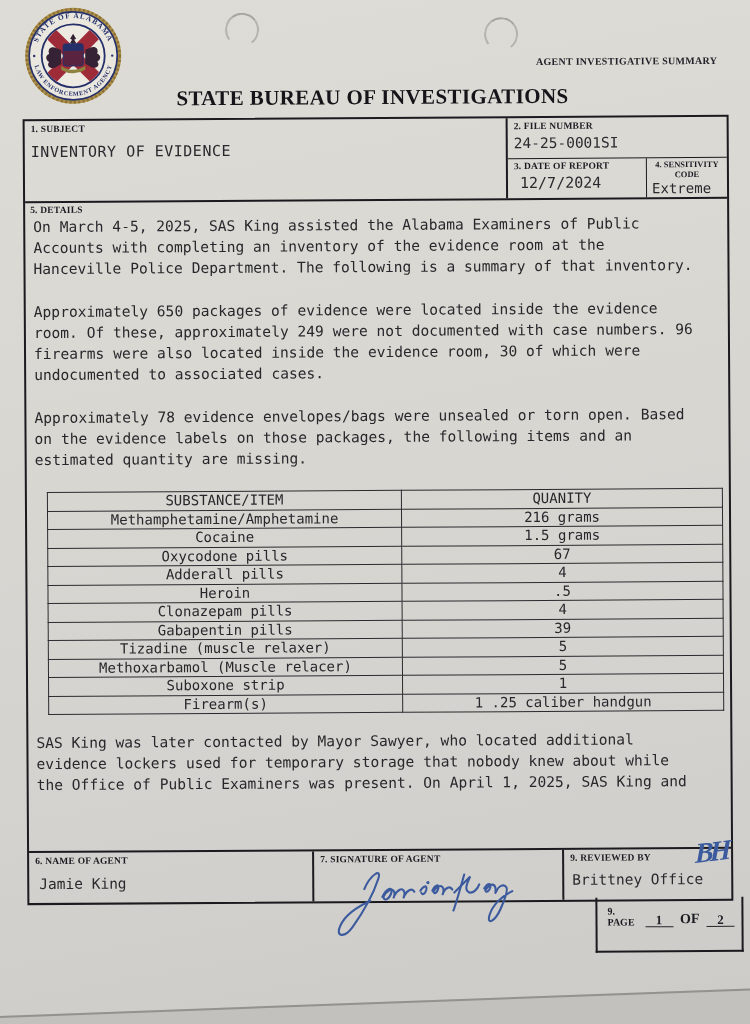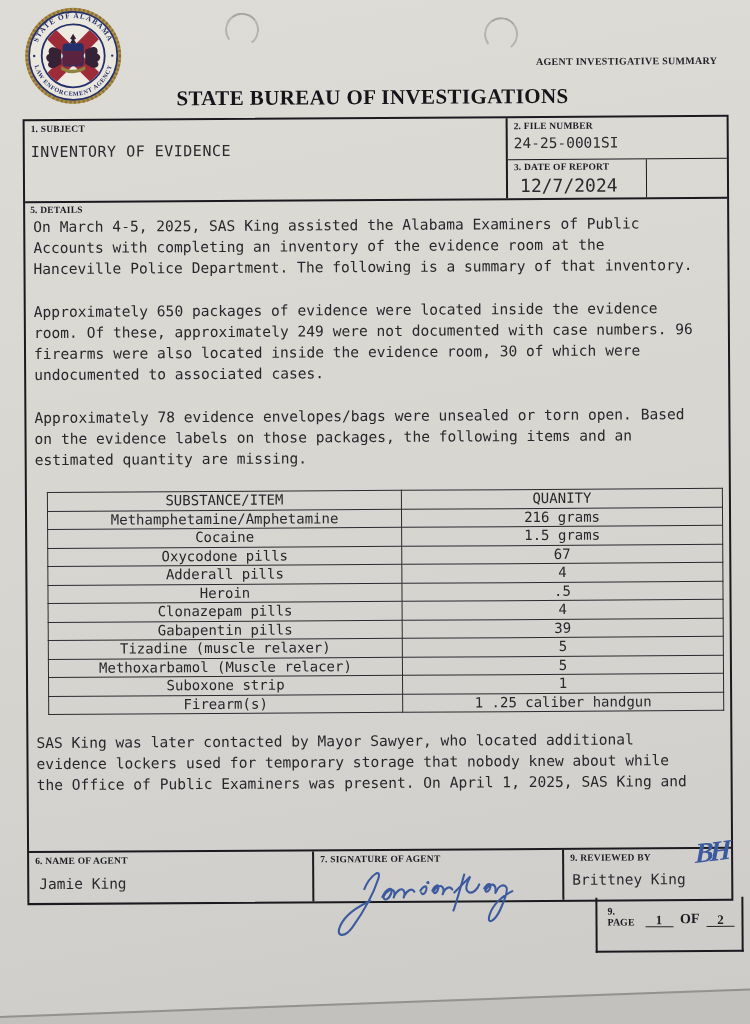--- a/index.html
+++ b/index.html
@@ -36,21 +36,21 @@
   .typed{font-family:"DejaVu Sans Mono",monospace;color:#2a2a2e;}
 
   .row-top{display:flex;height:80px;border-bottom:2px solid #1a1a1f;}
   .cell-subject{flex:1;padding:3px 6px;}
   .subject-value{font-size:15px;margin-top:9px;letter-spacing:.5px;}
   .col-right{width:219px;border-left:2px solid #1a1a1f;display:flex;flex-direction:column;}
   .cell-file{height:45px;border-bottom:1.5px solid #1a1a1f;padding:3px 6px;}
   .file-value{font-size:14.5px;margin-top:4px;}
   .row-ds{flex:1;display:flex;}
   .cell-date{width:126px;border-right:1.5px solid #1a1a1f;padding:2px 6px;}
-  .date-value{font-size:18px;margin-top:3px;padding-left:6px;}
+  .date-value{font-size:15px;margin-top:3px;padding-left:6px;}
   .cell-sens{flex:1;padding:1px 3px;}
   .sens-label{font-weight:bold;font-size:8.5px;line-height:10px;text-align:center;color:#1b1b22;}
   .sens-value{font-size:14px;margin-top:1px;padding-left:2px;}
 
   .cell-details{position:relative;height:648px;overflow:hidden;}
   .details-label{margin:2px 0 0 5px;}
   .paragraphs{margin:1px 0 0 8px;}
   .mono-p{font-family:"DejaVu Sans Mono",monospace;font-size:14.6px;line-height:21px;
         color:#28282c;margin:0 0 22px 0;width:664px;}
   .evtable{border-collapse:collapse;margin:0 0 0 20px;width:676px;
@@ -140,20 +140,27 @@
         <div class="col-right">
           <div class="cell-file">
             <div class="flabel">2. FILE NUMBER</div>
             <div class="typed file-value">24-25-0001SI</div>
           </div>
           <div class="row-ds">
             <div class="cell-date">
               <div class="flabel">3. DATE OF REPORT</div>
               <div class="typed date-value">12/7/2024</div>
             </div>
+            <div class="cell-sens">
+              <div class="sens-label">
+                <span>4. SENSITIVITY</span><br>
+                <span>CODE</span>
+              </div>
+              <div class="typed sens-value">Extreme</div>
+            </div>
           </div>
         </div>
       </div>
 
       <div class="cell-details">
         <div class="flabel details-label">5. DETAILS</div>
         <div class="paragraphs">
             <p class="mono-p typed">On March 4-5, 2025, SAS King assisted the Alabama Examiners of Public Accounts with completing an inventory of the evidence room at the Hanceville Police Department. The following is a summary of that inventory.</p>
             <p class="mono-p typed">Approximately 650 packages of evidence were located inside the evidence room. Of these, approximately 249 were not documented with case numbers. 96 firearms were also located inside the evidence room, 30 of which were undocumented to associated cases.</p>
             <p class="mono-p typed">Approximately 78 evidence envelopes/bags were unsealed or torn open. Based on the evidence labels on those packages, the following items and an estimated quantity are missing.</p>
@@ -234,21 +241,21 @@
               <path d="M101,32 C101.5,31 102.5,31 102,32.5"></path>
               <path d="M106,40 C109,34 113,33 112,38 C111,42 108,44 107,41 C110,36 115,33 117,38 C118,42 115,46 117,42 C119,37 124,35 126,39"></path>
               <path d="M138,24 C134,38 130,52 127,60"></path>
               <path d="M128,42 C134,36 140,30 144,26 C140,34 138,40 143,42 C147,43 151,39 153,34"></path>
               <path d="M158,38 C161,33 165,32 164,37 C163,41 160,43 159,40 C162,35 167,32 169,37 C170,41 168,45 170,41 C172,36 177,33 180,37 C182,40 179,48 174,59 C169,70 160,76 163,65 C166,55 175,46 186,41"></path>
             </g>
           </svg>
         </div>
         <div class="cell-reviewed">
           <div class="flabel">9. REVIEWED BY</div>
-          <div class="typed reviewed-value">Brittney King</div>
+          <div class="typed reviewed-value">Brittney Office</div>
           <div class="bh-initials">BH</div>
         </div>
       </div>
     </div>
 
     <div class="pagebox">
       <div class="page-line">
         <span class="page-label">9. PAGE</span>
         <span class="pnum">1</span>
         <span class="of-label">OF</span>

